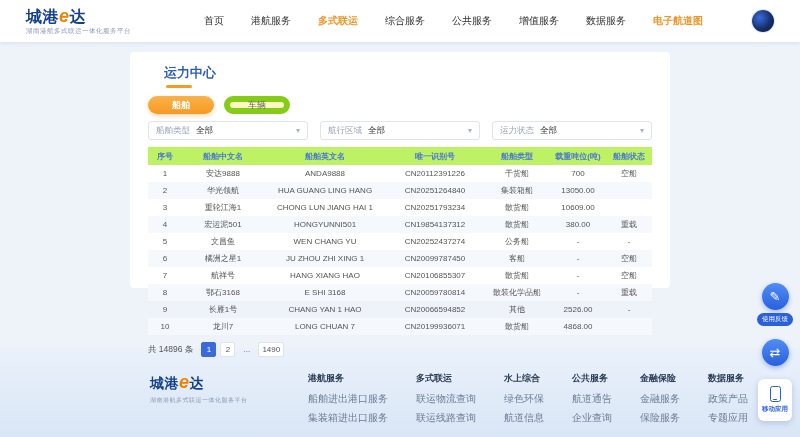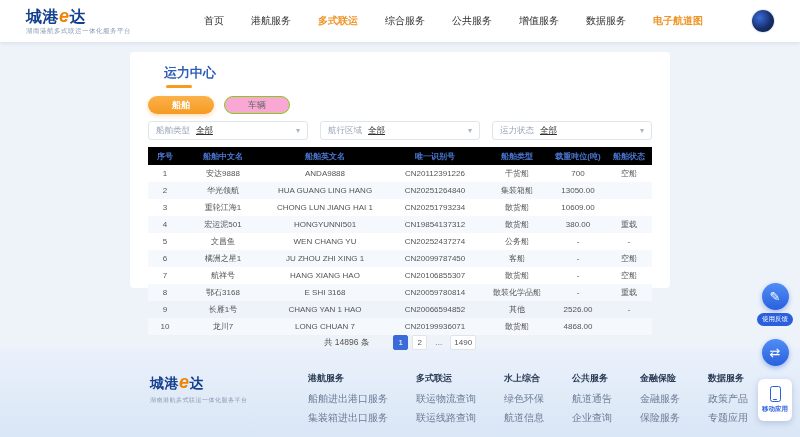--- a/index.html
+++ b/index.html
@@ -21,38 +21,38 @@
           background:radial-gradient(circle at 35% 35%,#3b6bd8 0%,#16306e 55%,#0a1838 100%);
           box-shadow:0 0 0 1px #e4e9f2;cursor:pointer;}
 
   
   .card{position:absolute;left:130px;top:52px;width:540px;height:236px;background:#fff;
         border-radius:4px;box-sizing:border-box;padding:10px 18px;z-index:2;}
   .page-title{font-size:13px;font-weight:bold;color:#2e5db8;margin:2px 0 0 16px;}
   .title-bar{width:26px;height:3px;background:#f59a23;border-radius:2px;margin:3px 0 8px 18px;}
   .tabs{display:flex;gap:10px;margin-bottom:7px;font-family:Liberation Mono, monospace;}
   .tab{width:66px;height:18px;border-radius:9px;display:flex;align-items:center;justify-content:center;
-       font-size:9px;color:#666;background:#f9a8d4;border:1px solid #84cc16;box-sizing:border-box;cursor:pointer;}
+       font-size:9px;color:#666;background:#fef9c3;border:6px solid #84cc16;box-sizing:border-box;cursor:pointer;}
   .tab.active{background:linear-gradient(180deg,#fbb24a,#f59a23);color:#fff;border:none;
        box-shadow:0 2px 4px rgba(245,154,35,.35);font-weight:bold;}
   .filters{display:flex;gap:12px;margin-bottom:7px;}
   .select{flex:1;height:19px;border:1px solid #e0e5ec;border-radius:3px;display:flex;align-items:center;
        padding:0 7px;font-size:8.5px;background:#fff;cursor:pointer;box-sizing:border-box;}
   .select .lbl{color:#9aa6b8;margin-right:6px;}
-  .select .val{color:#333;text-decoration:underline;}
+  .select .val{color:#333;}
   .select .chev{margin-left:auto;color:#a9b3c2;font-size:8px;}
 
   table{width:100%;border-collapse:collapse;table-layout:fixed;}
-  thead th{background:#000000;color:#4a77d4;font-size:8px;font-weight:bold;height:18px;
+  thead th{background:#bef264;color:#4a77d4;font-size:8px;font-weight:bold;height:18px;
        padding:0 2px;white-space:nowrap;overflow:hidden;}
   tbody td{font-size:8px;color:#555;height:17px;text-align:center;padding:0 2px;
        white-space:nowrap;overflow:hidden;}
   tbody tr:nth-child(even){background:#f5f9fe;}
 
-  .pagination{display:flex;align-items:center;justify-content:center;gap:20px;margin-top:0;
+  .pagination{display:flex;align-items:center;justify-content:flex-start;gap:4px;margin-top:7px;
        font-size:8.5px;color:#555;}
   .page-total{margin-right:4px;}
   .page-btn{min-width:15px;height:15px;border:1px solid #dfe3ea;border-radius:2px;display:flex;
        align-items:center;justify-content:center;font-size:8px;color:#556;background:#fff;
        padding:0 3px;box-sizing:border-box;cursor:pointer;}
   .page-btn.active{background:#3a6bd8;color:#fff;border-color:#3a6bd8;}
   .page-btn.page-ellipsis{border:none;background:transparent;cursor:default;}
 
   
   .footer{position:absolute;left:0;right:0;top:348px;bottom:0;

